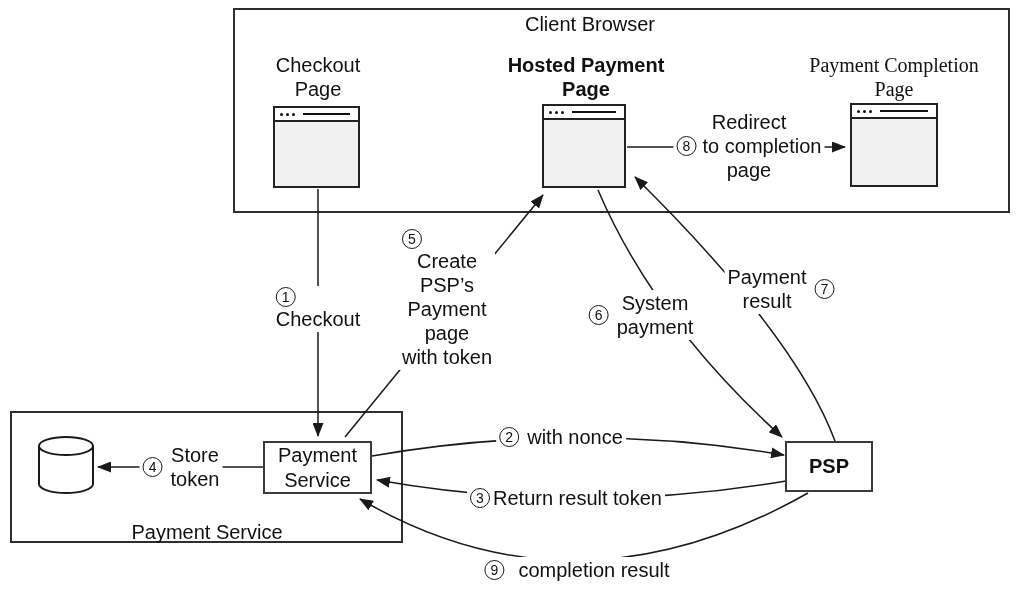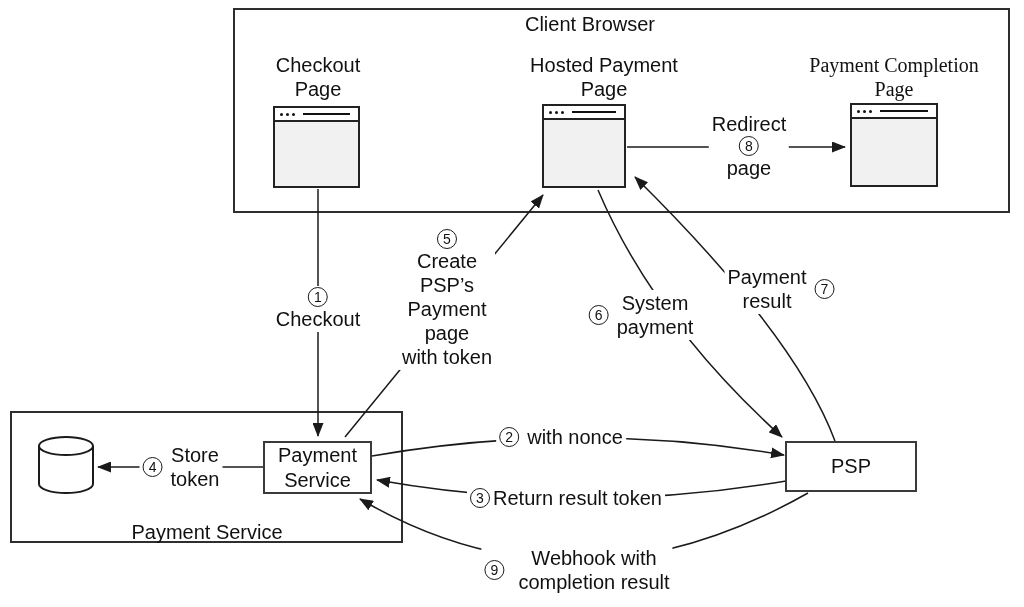--- a/index.html
+++ b/index.html
@@ -16,42 +16,42 @@
   .page-bar{height:12px;background:#fff;border-bottom:2px solid #222;display:flex;
     align-items:center;padding:0 5px;gap:3px;flex:none;}
   .dot{width:3px;height:3px;border-radius:50%;background:#111;flex:none;}
   .addr{height:2px;background:#111;flex:1;margin-left:5px;margin-right:3px;}
   .title{position:absolute;font-size:20px;line-height:24px;text-align:center;z-index:2;}
   .ctr{transform:translate(-50%,-50%);}
   .ctrx{transform:translateX(-50%);}
   .lbl{position:absolute;transform:translate(-50%,-50%);background:#fff;text-align:center;
     font-size:20px;line-height:24px;padding:1px 3px;z-index:4;}
   .row{display:flex;align-items:center;gap:8px;}
-  .colc{display:flex;flex-direction:column;align-items:center;}
+  .colc{display:flex;flex-direction:column;}
   .num{display:inline-flex;width:20px;height:20px;border:1.5px solid #1a1a1a;border-radius:50%;
     align-items:center;justify-content:center;font-size:14px;line-height:1;flex:none;background:#fff;box-sizing:border-box;}
   .gap2{gap:3px;}
   svg.layer{position:absolute;left:0;top:0;z-index:2;}
 </style>
 </head>
 <body>
 
 <div id="stage">
 
   <div class="box" style="left:233px;top:8px;width:777px;height:205px;"></div>
   <div class="box" style="left:10px;top:411px;width:393px;height:132px;"></div>
 
   <div class="title" style="left:233px;top:12px;width:714px;">Client Browser</div>
   <div class="title ctr" style="left:207px;top:532px;white-space:nowrap;">Payment Service</div>
 
   <div class="title ctrx" style="left:318px;top:53px;white-space:nowrap;">
     <div>Checkout</div>
     <div>Page</div>
   </div>
-  <div class="title ctrx" style="left:604px;top:53px;white-space:nowrap;">
+  <div class="title ctrx" style="left:586px;top:53px;white-space:nowrap;font-weight:bold;">
     <div>Hosted Payment</div>
     <div>Page</div>
   </div>
   <div class="title ctrx" style="left:894px;top:53px;white-space:nowrap;font-family:Liberation Serif, serif;">
     <div>Payment Completion</div>
     <div>Page</div>
   </div>
 
   <div class="page-icon" style="left:273px;top:106px;width:87px;height:82px;">
     <div class="page-bar">
@@ -98,21 +98,21 @@
     <g stroke="#1a1a1a" stroke-width="2" fill="#ffffff">
       <path d="M39,446 v38 a27,9 0 0 0 54,0 v-38"></path>
       <ellipse cx="66" cy="446" rx="27" ry="9"></ellipse>
     </g>
   </svg>
 
   <div class="node-box" style="left:263px;top:441px;width:109px;height:53px;">
     <div>Payment</div>
     <div>Service</div>
   </div>
-  <div class="node-box" style="left:785px;top:441px;width:132px;height:51px;">
+  <div class="node-box" style="left:785px;top:441px;width:88px;height:51px;font-weight:bold;">
     <div>PSP</div>
   </div>
 
   <div class="lbl colc" style="left:318px;top:309px;">
     <span class="num">1</span>
     <span>Checkout</span>
   </div>
 
   <div class="lbl row" style="left:561px;top:437px;">
     <span class="num">2</span>
@@ -156,25 +156,25 @@
       <span>Payment</span>
       <span>result</span>
     </span>
     <span class="num">7</span>
   </div>
 
   <div class="lbl colc" style="left:749px;top:146px;white-space:nowrap;">
     <span>Redirect</span>
     <span class="row" style="gap:6px;">
       <span class="num">8</span>
+      <span>to completion</span>
     </span>
     <span>page</span>
   </div>
 
   <div class="lbl row" style="left:577px;top:570px;gap:14px;">
     <span class="num">9</span>
     <span class="colc">
-      <span>Webhook with</span>
       <span>completion result</span>
     </span>
   </div>
 
 </div>
 
 </body></html>

